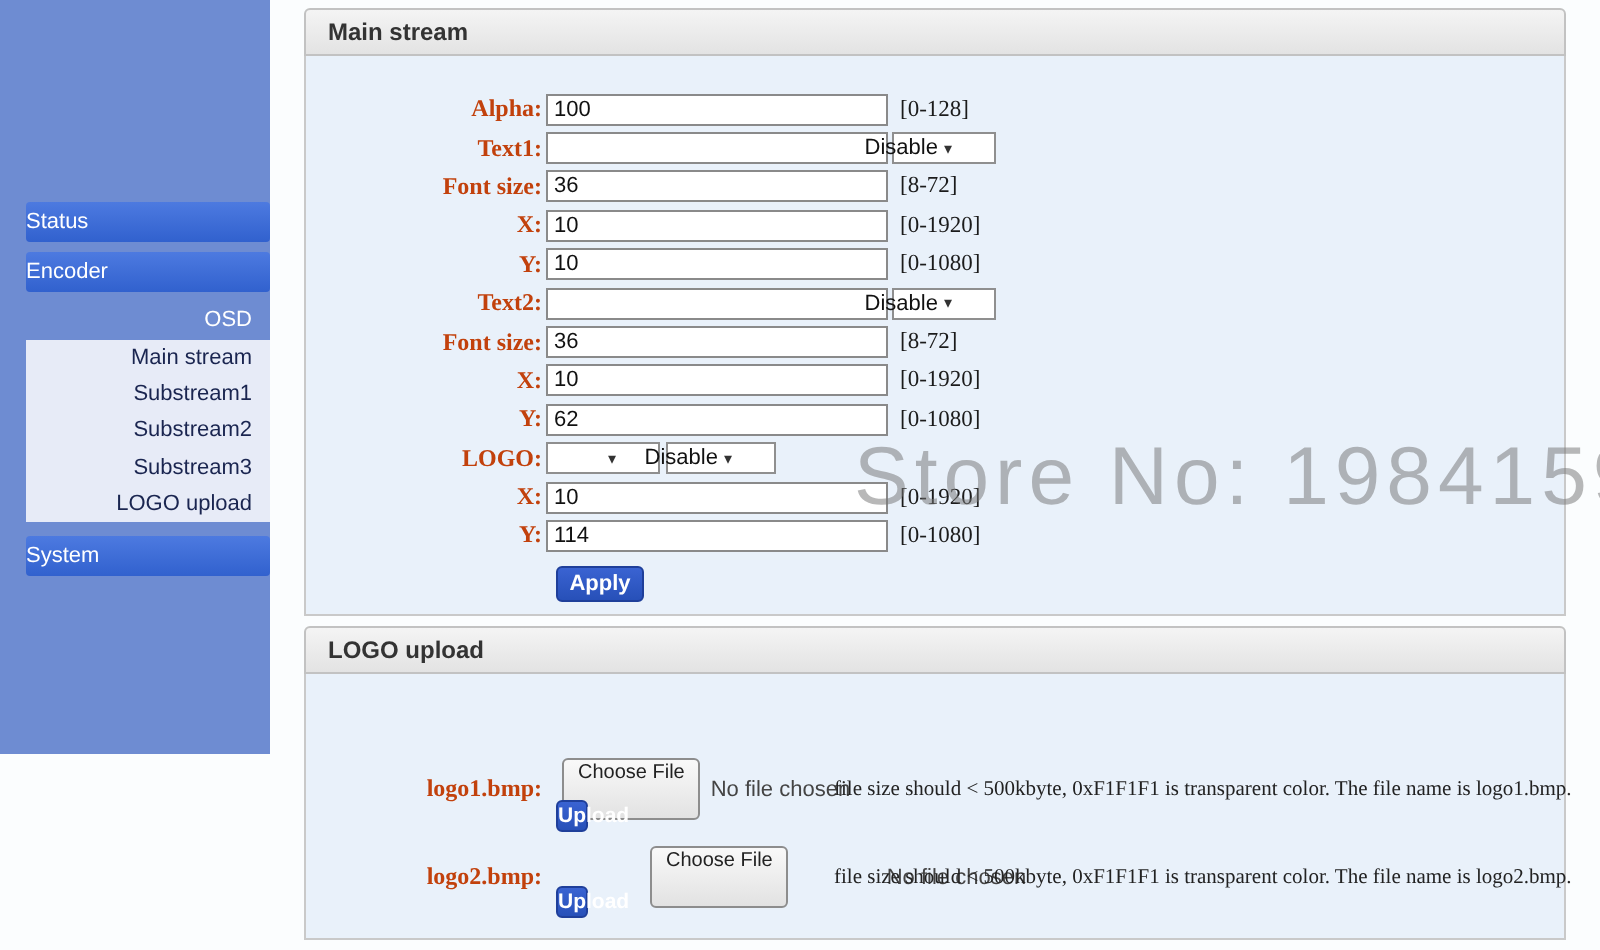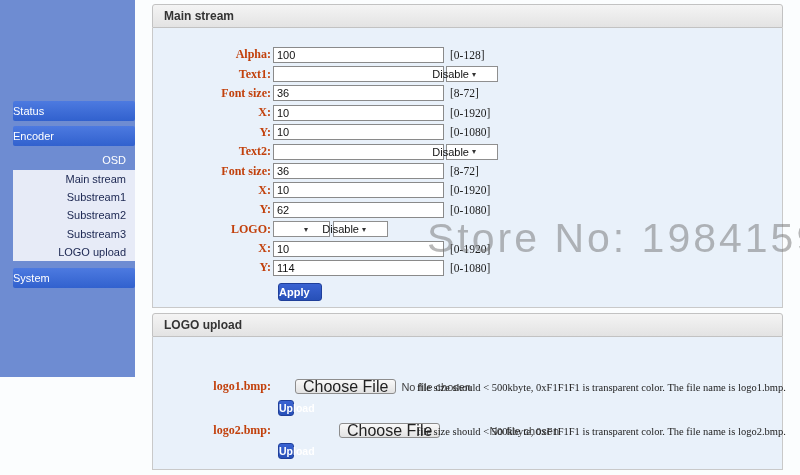--- a/index.html
+++ b/index.html
@@ -82,39 +82,39 @@
     display:inline-flex; align-items:center; justify-content:flex-end;
     border:1px solid #8f8f8f; background:#fff;
     font-size:11px; color:#111; padding:0 21px; cursor:pointer;
   }
   .w52 { width:52px; } .w57 { width:57px; } .w55 { width:55px; margin-left:3px; }
   .sel-arrow { font-size:8px; color:#333; margin-left:3px; }
 
   .blue-btn {
     background:linear-gradient(180deg,#3a63d2 0%, #2750b8 100%);
     border:1px solid #1f3f9a; border-radius:3px;
-    color:#fff; font-weight:bold; cursor:pointer;
+    color:#fff; font-weight:bold; text-align:center; cursor:pointer;
     font-family:"Liberation Sans", sans-serif;
   }
   .apply-btn {
     display:block; margin-left:125px; margin-top:5px;
     width:44px; height:18px; line-height:16px; font-size:11px;
   }
 
   
   .lrow {
     position:absolute; left:0; width:100%;
     display:flex; align-items:center;
   }
   .lrow-1 { top:42px; }  .lrow-2 { top:86px;gap:44px; }
   .choose-btn {
-    margin-left:24px; height:15px; line-height:13px; padding:0 7px;
+    margin-left:10px; height:31px; line-height:13px; padding:0 7px;
     background:linear-gradient(180deg,#f9f9f9 0%, #e2e2e2 100%);
     border:1px solid #8d8d8d; border-radius:3px;
-    font-size:16px; color:#222; cursor:pointer;
+    font-size:10px; color:#222; cursor:pointer;
   }
   .file-status { margin-left:5px; font-size:11px; color:#444; }
   .lhint {
     position:absolute; left:264px; top:50%; transform:translateY(-50%);
     font-family:"Liberation Serif", serif; font-size:10.5px; color:#222;
     white-space:nowrap;
   }
   .upload-btn {
     position:absolute; left:125px;
     width:16px; height:16px; line-height:14px; font-size:10.5px;

